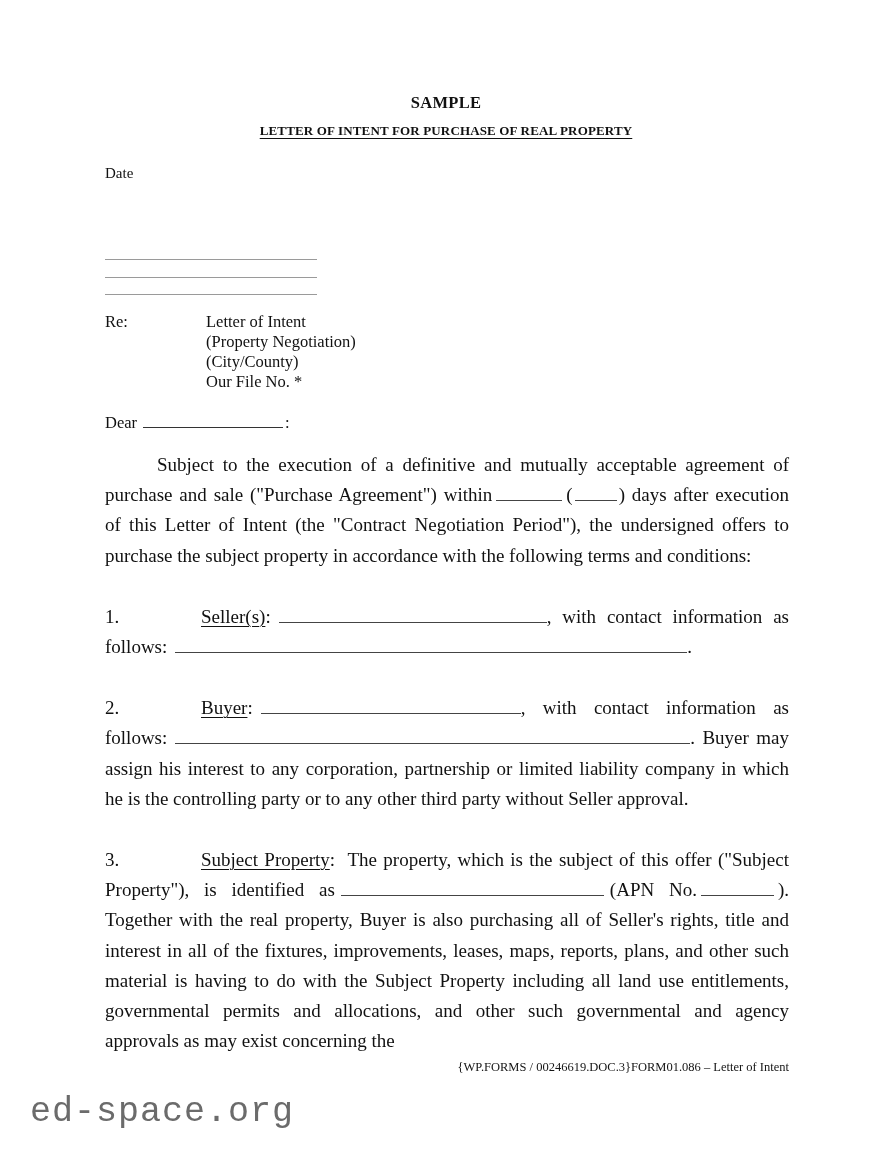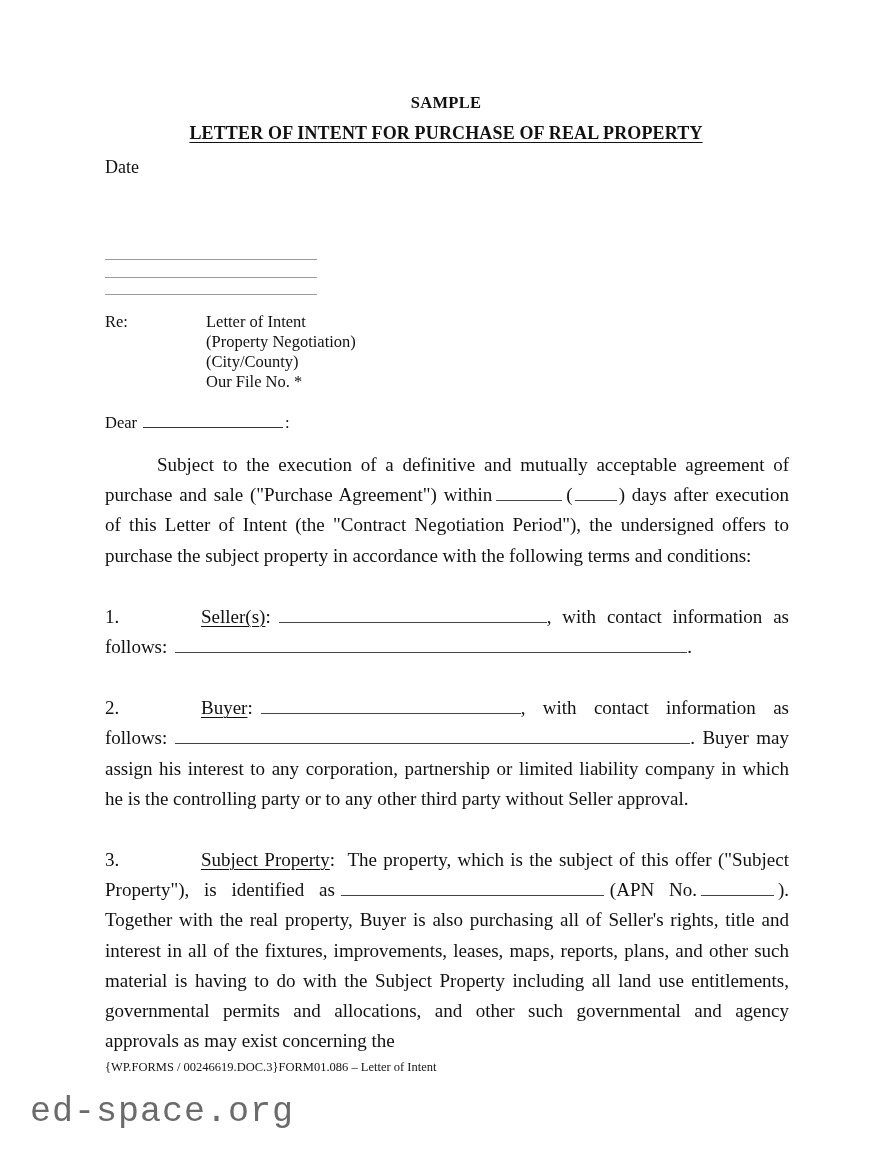--- a/index.html
+++ b/index.html
@@ -29,36 +29,36 @@
     font-size: 16.5px;
     font-weight: bold;
     letter-spacing: 0.3px;
   }
   .doc-subtitle {
     position: absolute;
     left: 0;
     top: 123px;
     width: 892px;
     text-align: center;
-    font-size: 18px;
+    font-size: 13px;
     font-weight: bold;
     letter-spacing: 0.15px;
   }
   .doc-subtitle span.u {
     text-decoration: underline;
     text-underline-offset: 2.5px;
     text-decoration-thickness: 1.4px;
   }
 
   
   .date-label {
     position: absolute;
     left: 105px;
-    top: 157px;
-    font-size: 18px;
+    top: 165px;
+    font-size: 15px;
   }
 
   
   .blank-rule {
     position: absolute;
     left: 105px;
     width: 212px;
     height: 0;
     border-top: 1.6px solid #9a9a9a;
   }
@@ -140,21 +140,21 @@
   .fi-apn     { width: 263px; margin: 0 6px; }
   .fi-apnno   { width: 73px;  margin: 0 4px; }
 
   
   .footer {
     position: absolute;
     left: 105px;
     top: 1060px;
     width: 684px;
     display: flex;
-    justify-content: flex-start;
+    justify-content: flex-end;
     font-size: 12.5px;
     color: #141414;
   }
 
   
   .watermark {
     position: absolute;
     left: 30px;
     top: 1092px;
     font-family: Liberation Mono, monospace;

